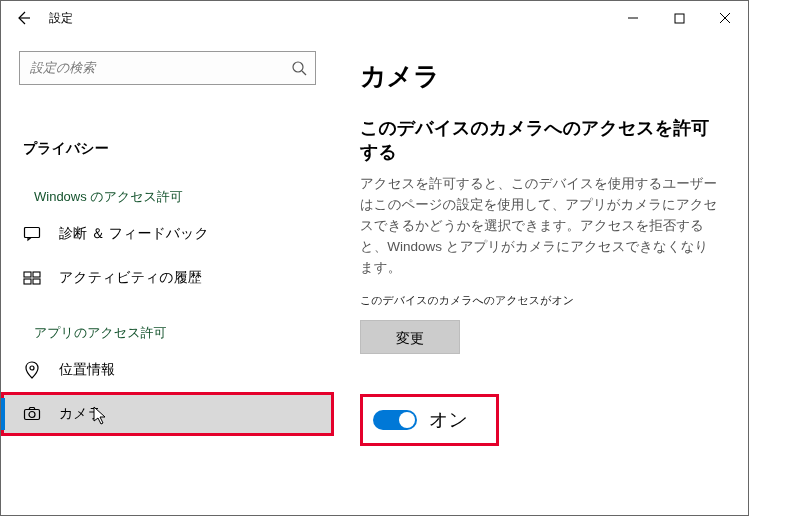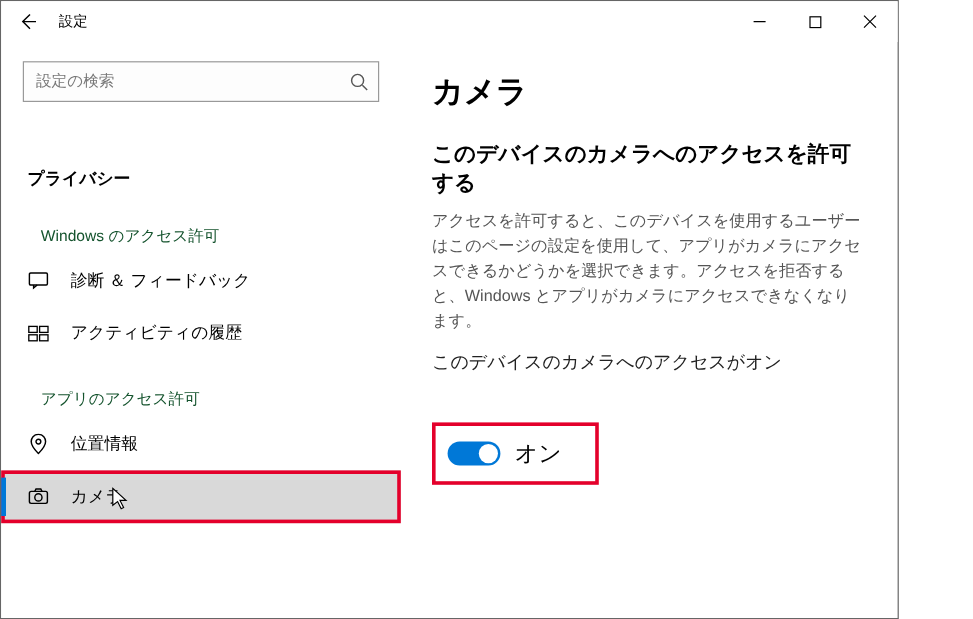--- a/index.html
+++ b/index.html
@@ -10,35 +10,35 @@
   .titlebar .back { width: 44px; height: 34px; display:flex; align-items:center; justify-content:center; }
   .titlebar .title { font-size: 12px; padding-left: 4px; }
   .winctrls { margin-left: auto; display: flex; }
   .winbtn { width: 46px; height: 34px; display:flex; align-items:center; justify-content:center; }
   
   .body { flex: 1; display: flex; min-height: 0; }
   .sidebar { width: 333px; background: #fff; display:flex; flex-direction:column; padding-top: 10px; position:relative; }
   .main { flex:1; padding: 24px 26px 0 26px; overflow:hidden; }
   
   .home-row { display:flex; align-items:center; height:40px; padding-left:22px; gap:18px; font-size:14px; }
-  .search-wrap { margin: 6px 18px 12px 18px; }
+  .search-wrap { margin: 6px 18px 12px 18px; font-style: italic; }
   .search { width:100%; height:34px; border:1px solid #999; background:#fdfdfd; display:flex; align-items:center; padding:0 8px 0 10px; font-size:13px; color:#666; }
   .search span.ph { flex:1; color:#777; }
   .section-label { font-size:14px; font-weight:600; padding:6px 0 6px 22px; color:#000;margin-top:37px; }
   .subheader { font-size:13px; color:#14532d; padding:24px 0 6px 33px; }
   .nav-item { display:flex; align-items:center; height:44px; padding-left:22px; gap:18px; font-size:14px; color:#000; position:relative; }
   .nav-item .icon { width:18px; display:flex; justify-content:center; }
   .nav-item.selected { background:#d9d9d9; }
   .nav-item.selected::before { content:""; position:absolute; left:0; top:6px; bottom:6px; width:4px; background:#0078d7; }
   .nav-item.highlighted { outline:3px solid #e4002b; outline-offset:-3px; }
   
   h1.page-title { font-size:26px; font-weight:600; margin-bottom:22px; }
   h2.sec { font-size:18px; font-weight:600; margin-bottom:10px; margin-top:4px; }
   p.desc { font-size:13.5px; color:#555; line-height:1.55; margin-bottom:14px; }
-  p.status { font-size:15px; color:#222; margin-bottom:12px; }
+  p.status { font-size:11px; color:#222; margin-bottom:12px; }
   .btn { display:inline-block; min-width:100px; height:34px; line-height:34px; text-align:center; background:#ccc; border:1px solid #bdbdbd; font-size:14px; padding:0 18px; }
   .block2 { margin-top:38px; }
   .toggle-wrap { display:inline-flex; align-items:center; gap:12px; padding:10px 28px 10px 10px; border:3px solid #e4002b; margin-top:2px; }
   .toggle { width:44px; height:20px; border-radius:10px; background:#0078d7; position:relative; }
   .toggle::after { content:""; position:absolute; right:2px; top:2px; width:16px; height:16px; border-radius:50%; background:#fff; }
   .toggle-label { font-size:19px; }
   
   .cursor { position:absolute; left:92px; bottom:10px; pointer-events:none; }
   svg { display:block; }
 </style>
@@ -143,20 +143,21 @@
       </div>
 
     </div>
 
     <div class="main">
       <h1 class="page-title">カメラ</h1>
 
       <h2 class="sec">このデバイスのカメラへのアクセスを許可する</h2>
       <p class="desc">アクセスを許可すると、このデバイスを使用するユーザーはこのページの設定を使用して、アプリがカメラにアクセスできるかどうかを選択できます。アクセスを拒否すると、Windows とアプリがカメラにアクセスできなくなります。</p>
       <p class="status">このデバイスのカメラへのアクセスがオン</p>
+      <div class="btn"><span>変更</span></div>
 
       <div class="block2">
         <div class="toggle-wrap">
           <div class="toggle"></div>
           <span class="toggle-label">オン</span>
         </div>
       </div>
     </div>
 
   </div>

